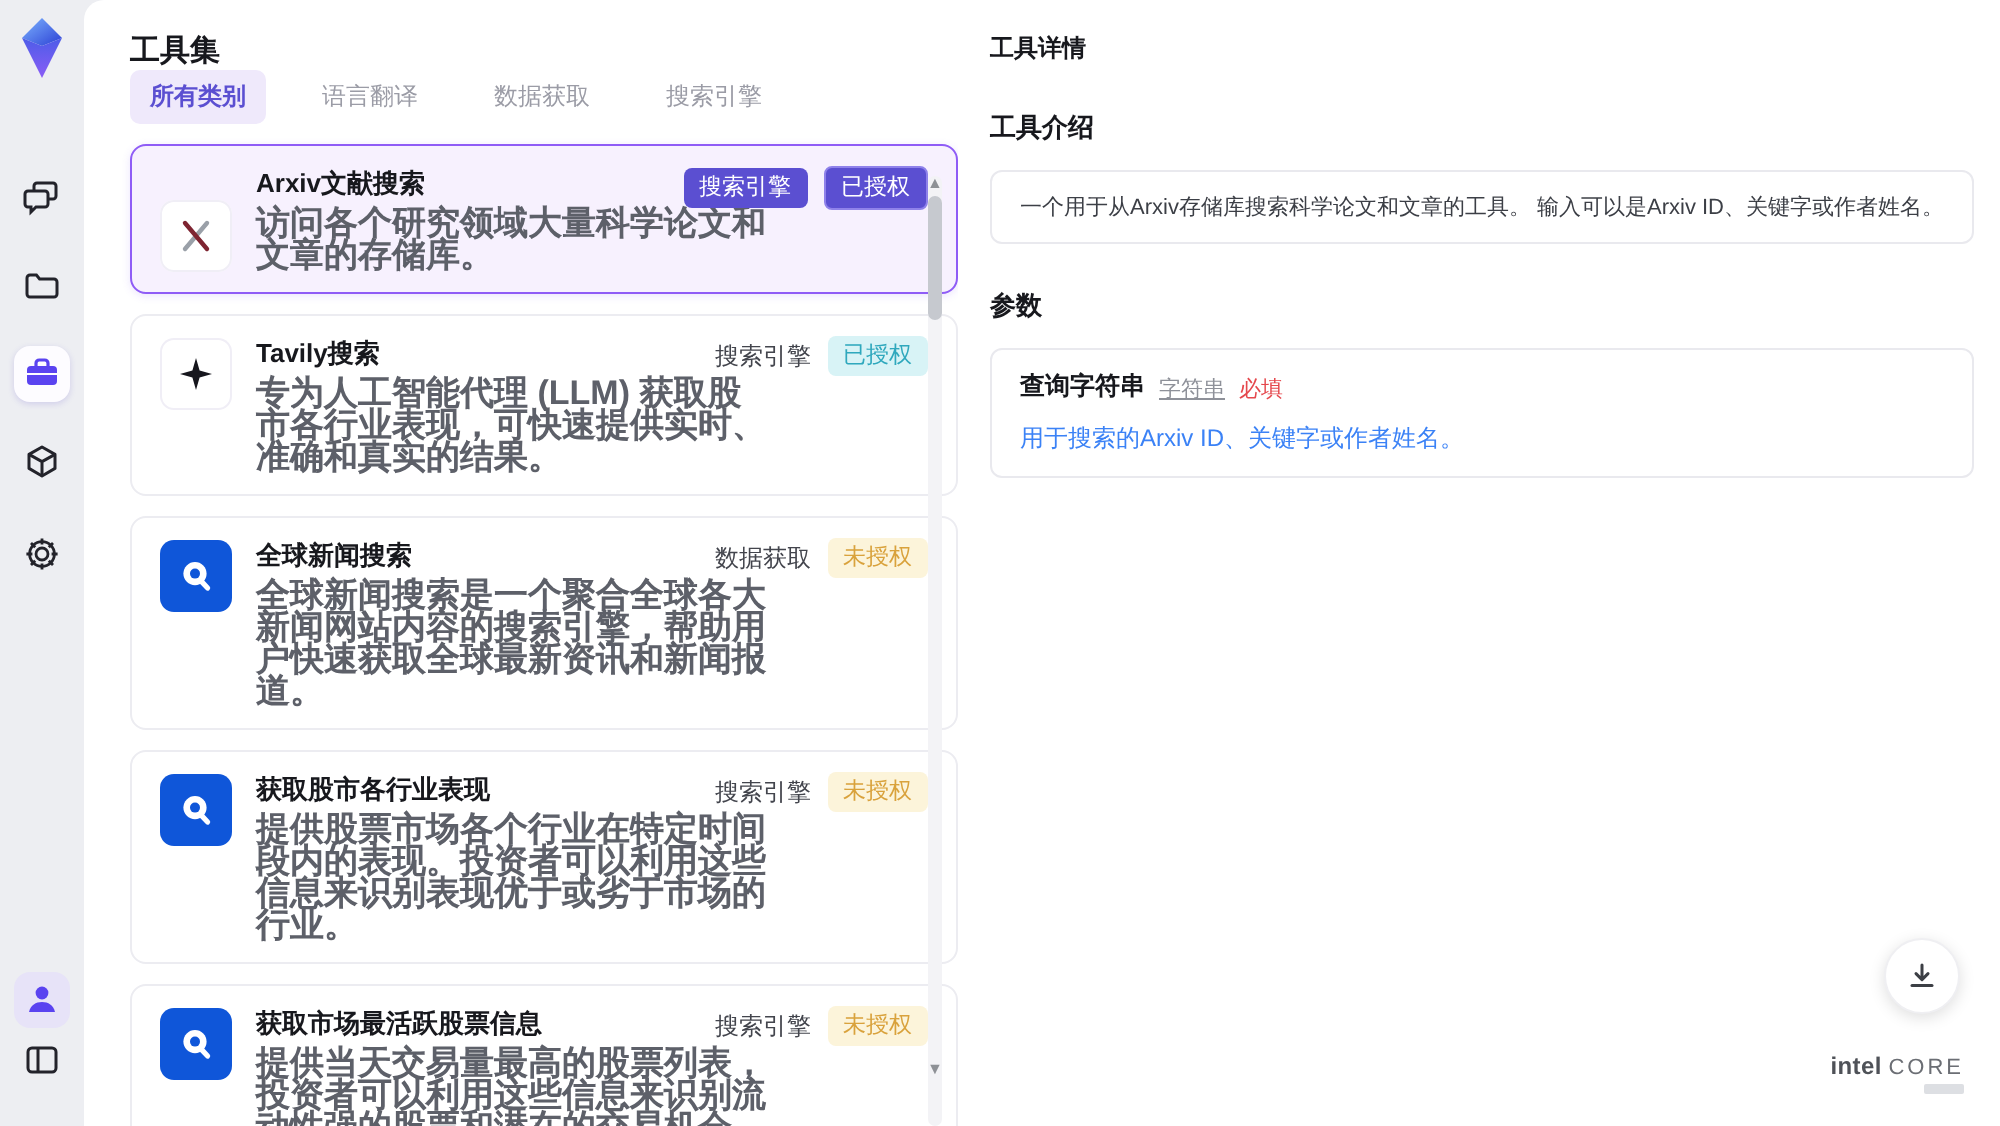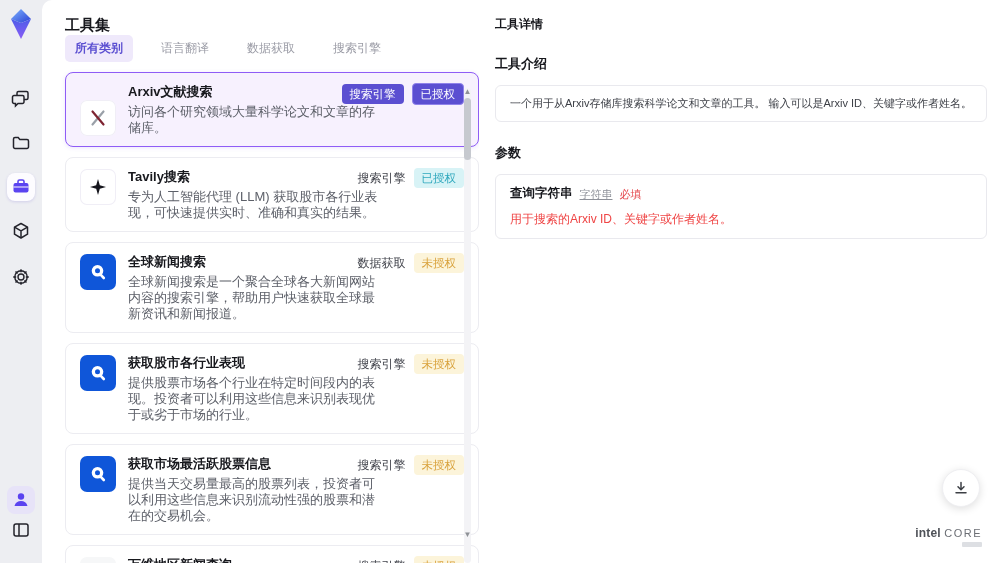--- a/index.html
+++ b/index.html
@@ -30,21 +30,21 @@
 
   
   .tool-list { margin-top:12px; width:414px; }
   .card { position:relative; display:flex; align-items:flex-start; padding:10px 14px; border:1px solid #ececf1; border-radius:8px; margin-bottom:10px; background:#fff; cursor:pointer; }
   .card.selected { background:var(--selected-bg,#f7f1fe); border-color:var(--selected-border,#8f5cf6); box-shadow:0 1px 4px rgba(120,80,240,.15);align-items:flex-end; }
   .tool-icon { width:36px; height:36px; border-radius:7px; flex:0 0 36px; display:flex; align-items:center; justify-content:center; margin-right:12px; margin-top:1px; background:#f6f7f8; }
   .tool-icon.white { background:#fff; box-shadow:0 0 0 1px #f0eef6 inset; }
   .tool-icon.blue { background:var(--blue-icon,#0f56d9); }
   .tool-main { flex:1; max-width:258px; min-width:0; }
   .tool-name { font-size:13px; font-weight:bold; color:#17181d; line-height:18px; }
-  .tool-desc { font-size:13px; color:#5d6069; line-height:16px; margin-top:3px; }
+  .tool-desc { font-size:17px; color:#5d6069; line-height:16px; margin-top:3px;font-weight:bold; }
   .tool-tags { position:absolute; right:14px; top:10px; display:flex; align-items:center; gap:8px; white-space:nowrap; }
   .cat-text { font-size:12px; color:#43454d; }
   .badge { font-size:11.5px; padding:3px 8px; border-radius:4px; line-height:14px; }
   .badge.purple { background:var(--accent,#5b4fd1); color:#fff; }
   .badge.purple.auth { border:1px solid #8f82ea; }
   .badge.cyan { background:var(--cyan-bg,#d8f3f6); color:var(--cyan-text,#2fa8bd); }
   .badge.orange { background:var(--orange-bg,#fcf4da); color:var(--orange-text,#d9a23c); }
 
   
   .scrollbar { position:absolute; top:88px; bottom:0; right:8px; width:7px; background:#f3f3f6; border-radius:4px; }
@@ -55,21 +55,21 @@
 
   
   .detail-title { font-size:12px; font-weight:bold; color:#17181d; }
   .section-heading { font-size:13px; font-weight:bold; color:#17181d; margin-top:22px; }
   .detail-card { border:1px solid #e9e9ee; border-radius:6px; background:#fff; margin-top:12px; padding:10px 14px; }
   .intro-text { font-size:11px; color:#3c3f46; white-space:nowrap; overflow:hidden; }
   .param-line { display:flex; align-items:flex-end; gap:7px; }
   .param-name { font-size:12.5px; font-weight:bold; color:#17181d; }
   .param-type { font-size:11px; color:#8e9199;text-decoration:underline; }
   .param-required { font-size:11px; color:var(--required,#e5484d); }
-  .param-desc { font-size:12px; color:#ef4444; margin-top:9px; }
+  .param-desc { font-size:12px; color:#3b82f6; margin-top:9px; }
 
   
   .download-fab { position:absolute; right:20px; bottom:56px; width:38px; height:38px; border-radius:50%; background:#fff; border:1px solid #efeff2; box-shadow:0 2px 8px rgba(0,0,0,.13); display:flex; align-items:center; justify-content:center; cursor:pointer; z-index:6; }
   .brand { position:absolute; right:18px; bottom:16px; text-align:center; z-index:6; }
   .brand-line { font-size:12px; color:#4f5258; }
   .brand-line .intel { font-weight:bold; letter-spacing:.2px; }
   .brand-line .core { font-weight:normal; color:#6b6e74; letter-spacing:1.5px; text-transform:uppercase; font-size:11px; }
   .brand-bar { width:20px; height:5px; background:#dddfe3; margin:2px 0 0 auto; border-radius:1px; }
 </style>
 </head>

